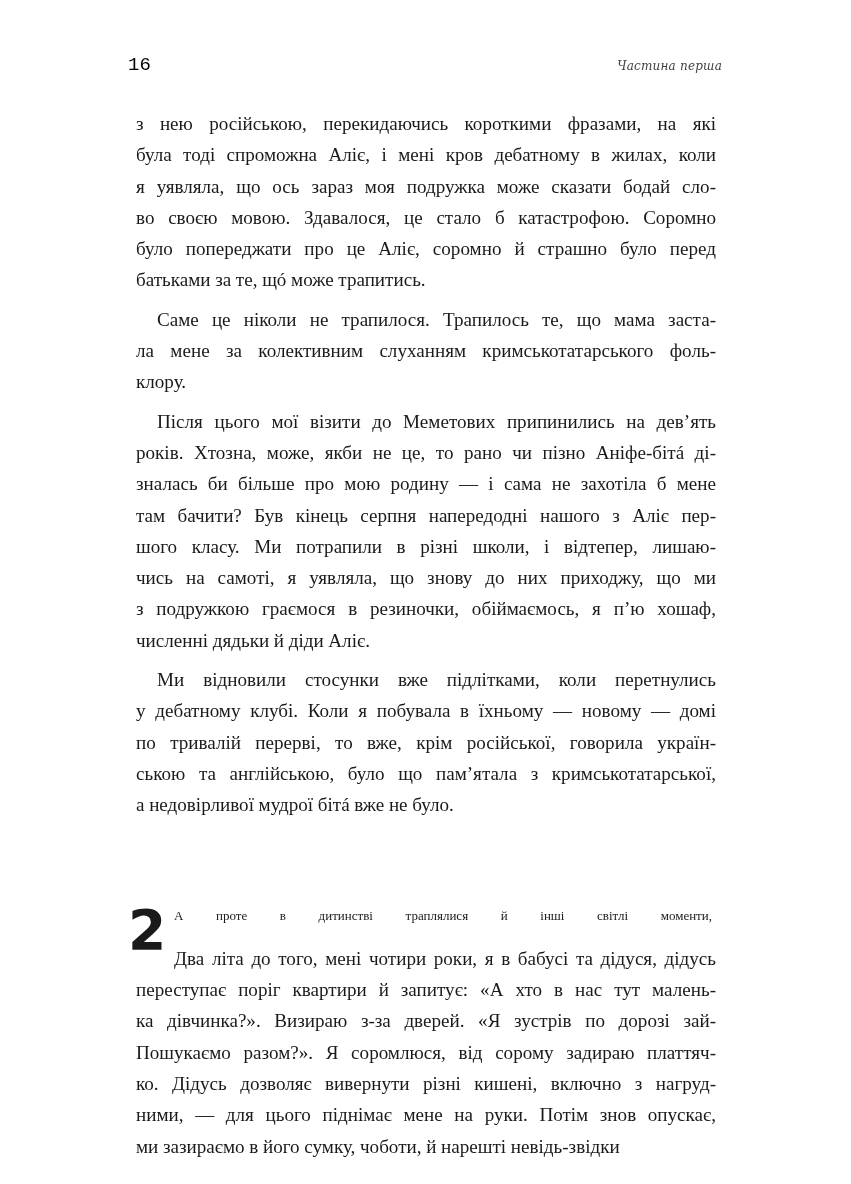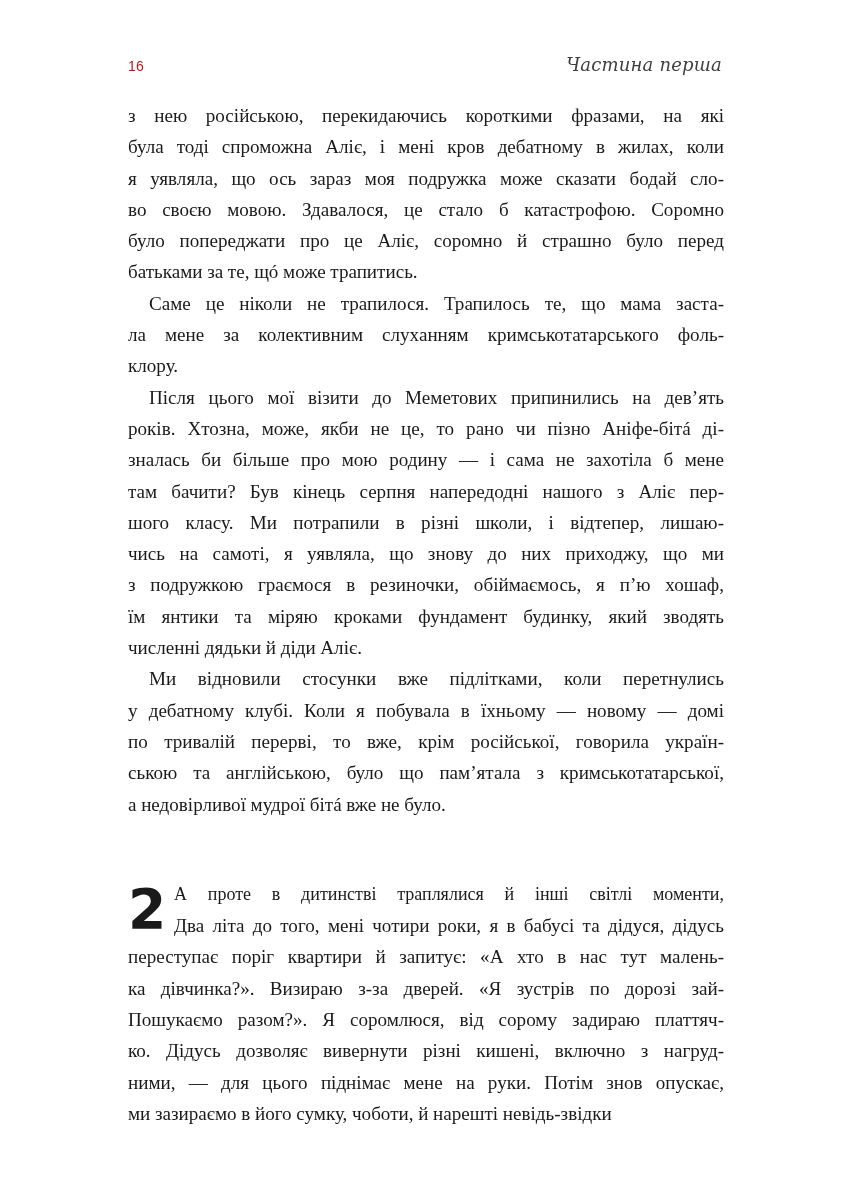--- a/index.html
+++ b/index.html
@@ -29,45 +29,45 @@
     position: absolute;
     left: 128px;
     top: 56px;
     width: 594px;
     height: 24px;
     display: flex;
     align-items: baseline;
     justify-content: space-between;
   }
   .folio {
-    font-family: Liberation Sans, sans-serif;
-    font-size: 14px;
-    color: #b91c1c;
+    font-family: Liberation Mono, monospace;
+    font-size: 19px;
+    color: #000000;
     letter-spacing: 0.2px;
     line-height: 1;
   }
   .head-title {
     font-family: "DejaVu Serif", "Liberation Serif", serif;
     font-style: italic;
-    font-size: 18px;
+    font-size: 12px;
     color: #3f3f3f;
     letter-spacing: 0.2px;
     line-height: 1;
   }
 
   
   .textblock {
     position: absolute;
     left: 128px;
     top: 100px;
     width: 596px;
   }
 
   .para {
-    margin: 0;
+    margin: 8px;
     font-size: 19.1px;
     line-height: 31.3px;
     text-align: justify;
     text-align-last: left;
     text-indent: 21px;
     word-spacing: -0.1px;
     -webkit-hyphens: none;
     hyphens: none;
   }
   .para.no-indent { text-indent: 0; }
@@ -100,23 +100,23 @@
     font-size: 55px;
     line-height: 60px;
     color: #1a1a1a;
     width: 46px;
     margin: 0;
     padding: 0;
     text-align: left;
     letter-spacing: 0;
   }
   .section-opening {
-    margin: 0;
+    margin: 12px;
     padding: 0;
-    font-size: 18px;
+    font-size: 13px;
     line-height: 31.3px;
     text-align: justify;
     text-align-last: left;
     text-indent: 0;
     -webkit-hyphens: none;
     hyphens: none;
   }
   .section-opening .ln { display: block; }
   .section-opening .ln.j { text-align: justify; text-align-last: justify; }
   .section-opening .ln.last { text-align: left; text-align-last: left; }
@@ -147,21 +147,20 @@
         <span class="ln last flush">клору.</span>
       </p>
     <p class="para">
         <span class="ln j first">Після цього мої візити до Меметових припинились на дев’ять</span>
         <span class="ln j flush">років. Хтозна, може, якби не це, то рано чи пізно Аніфе-бітá ді-</span>
         <span class="ln j flush">зналась би більше про мою родину — і сама не захотіла б мене</span>
         <span class="ln j flush">там бачити? Був кінець серпня напередодні нашого з Аліє пер-</span>
         <span class="ln j flush">шого класу. Ми потрапили в різні школи, і відтепер, лишаю-</span>
         <span class="ln j flush">чись на самоті, я уявляла, що знову до них приходжу, що ми</span>
         <span class="ln j flush">з подружкою граємося в резиночки, обіймаємось, я п’ю хошаф,</span>
-        <span class="ln j flush">їм янтики та міряю кроками фундамент будинку, який зводять</span>
         <span class="ln last flush">численні дядьки й діди Аліє.</span>
       </p>
     <p class="para">
         <span class="ln j first">Ми відновили стосунки вже підлітками, коли перетнулись</span>
         <span class="ln j flush">у дебатному клубі. Коли я побувала в їхньому — новому — домі</span>
         <span class="ln j flush">по тривалій перерві, то вже, крім російської, говорила україн-</span>
         <span class="ln j flush">ською та англійською, було що пам’ятала з кримськотатарської,</span>
         <span class="ln last flush">а недовірливої мудрої бітá вже не було.</span>
       </p>
 

